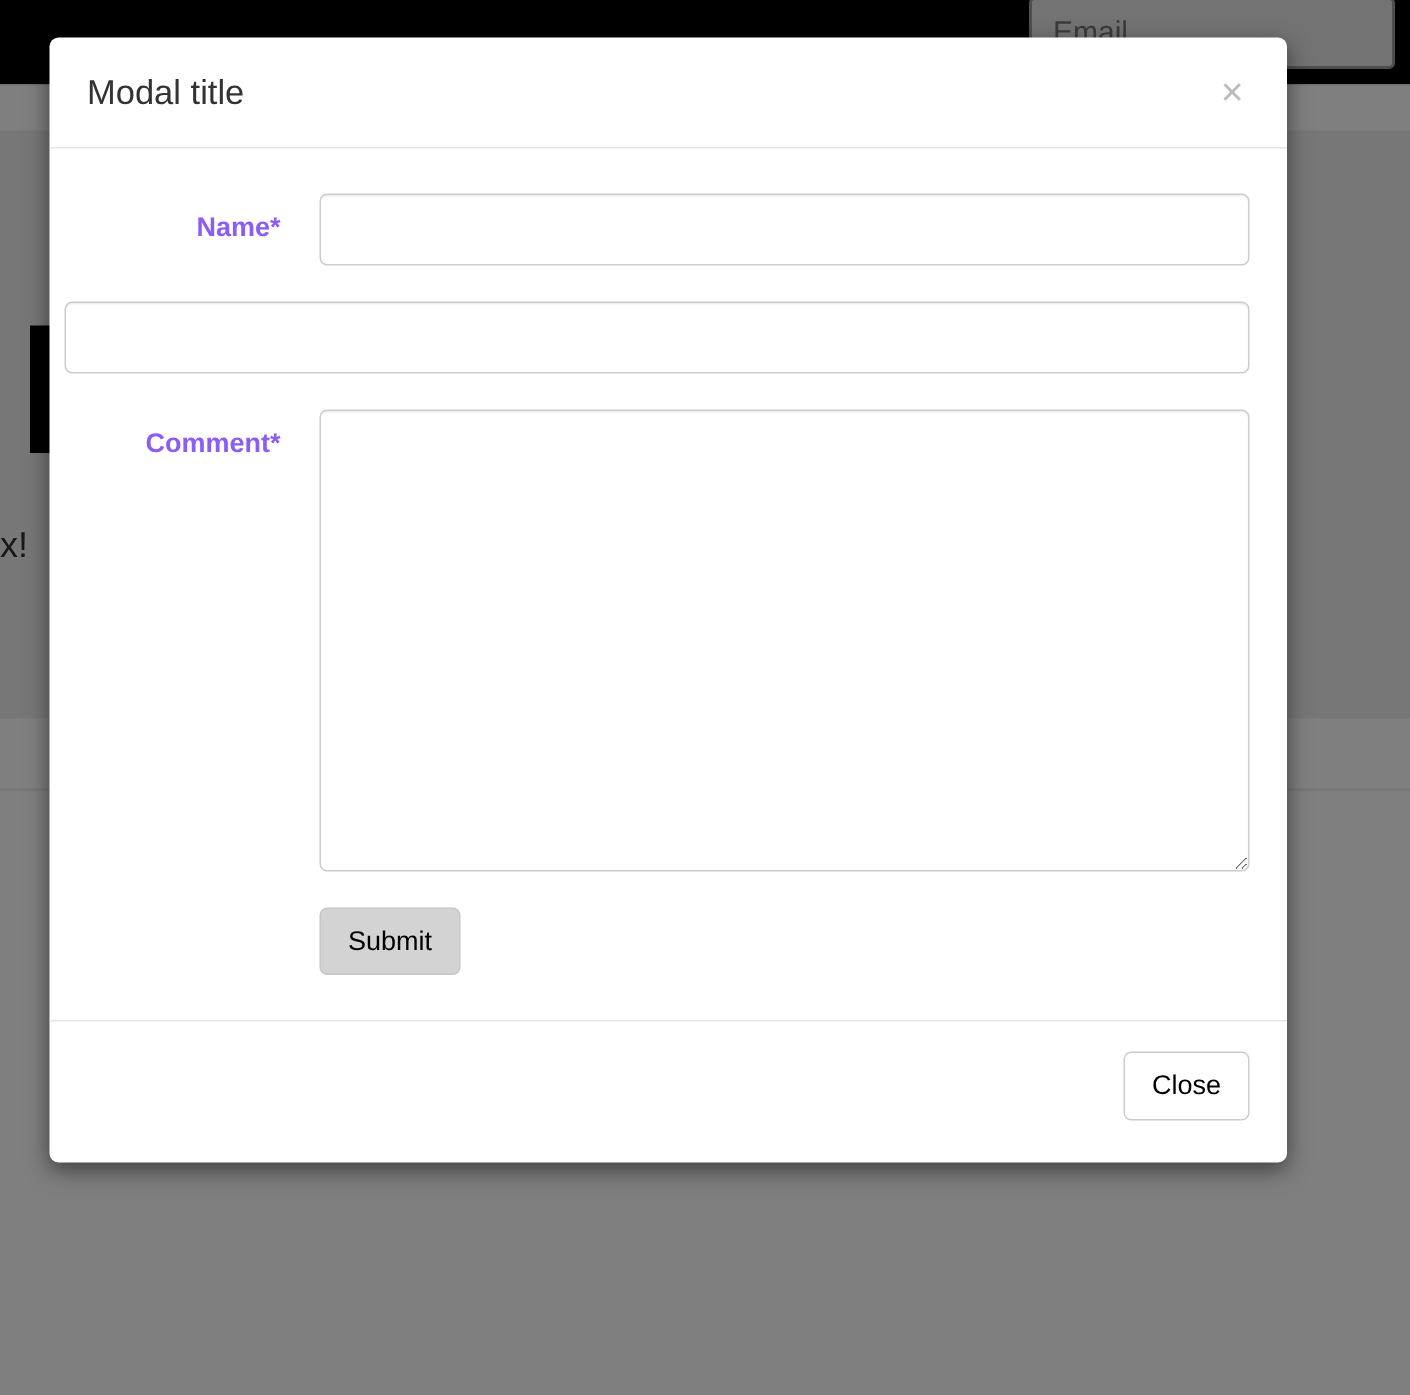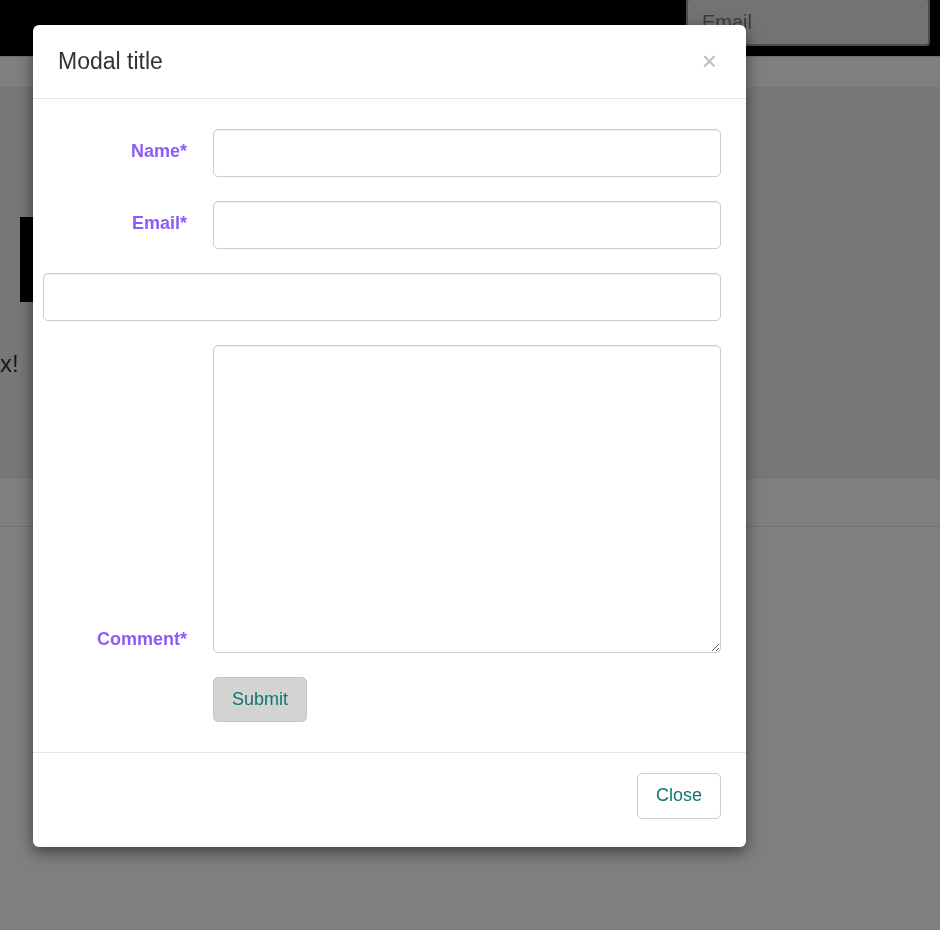--- a/index.html
+++ b/index.html
@@ -99,21 +99,21 @@
     .modal-backdrop {
       position: absolute;
       inset: 0;
       background: rgba(0,0,0,0.5);
     }
     
     .modal-dialog {
       position: absolute;
       left: 33px;
       top: 25px;
-      width: 713px;
+      width: 825px;
       background: #fff;
       border-radius: 6px;
       box-shadow: 0 5px 15px rgba(0,0,0,0.5);
       overflow: hidden;
     }
     .modal-header {
       padding: 20px 25px 20px 25px;
       border-bottom: 1px solid #e5e5e5;
       display: flex;
       align-items: center;
@@ -134,21 +134,21 @@
       padding: 0 4px;
     }
     .modal-body {
       padding: 30px 25px 30px 10px;
     }
     .form-group {
       display: flex;
       align-items: flex-start;
       margin-bottom: 24px;
     }
-    .form-group.last { margin-bottom: 16px; align-items: flex-end; }
+    .form-group.last { margin-bottom: 16px; }
     .form-label {
       width: 170px;
       min-width: 170px;
       text-align: right;
       padding-right: 26px;
       padding-top: 10px;
       font-size: 18px;
       font-weight: 700;
       color: #8b5cf6;
     }
@@ -183,21 +183,21 @@
       font-size: 18px;
       line-height: 1.3;
       text-align: center;
       white-space: nowrap;
       vertical-align: middle;
       cursor: pointer;
       border: 1px solid transparent;
       border-radius: 5px;
     }
     .btn-default {
-      color: #0f766e;
+      color: #000000;
       background-color: #d3d3d3;
       border-color: #c6c6c6;
     }
     .btn-default.close-btn {
       background-color: #fff;
       border-color: #ccc;
     }
     .modal-footer {
       padding: 20px 25px 28px 25px;
       border-top: 1px solid #e5e5e5;
@@ -233,26 +233,20 @@
   </div>
   <div class="modal-body">
 
     <div class="form-group">
       <label class="form-label">Name*</label>
       <div class="form-control-wrap">
         <input type="text" class="form-control" value="" style="">
       </div>
     </div>
 
-    <div class="form-group">
-      <label class="form-label">Email*</label>
-      <div class="form-control-wrap">
-        <input type="text" class="form-control" value="" style="">
-      </div>
-    </div>
 
     <div class="form-group">
       <div class="form-control-wrap">
         <input type="text" class="form-control" value="" style="">
       </div>
     </div>
 
     <div class="form-group last">
       <label class="form-label">Comment*</label>
       <div class="form-control-wrap">

